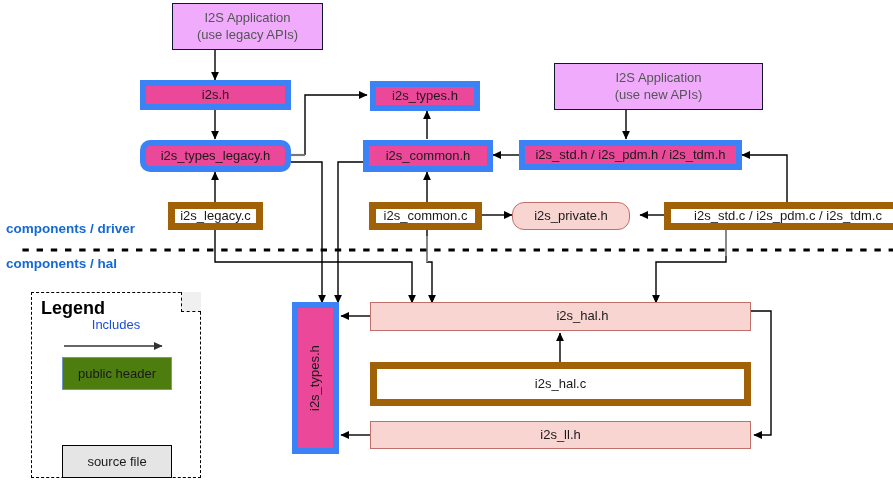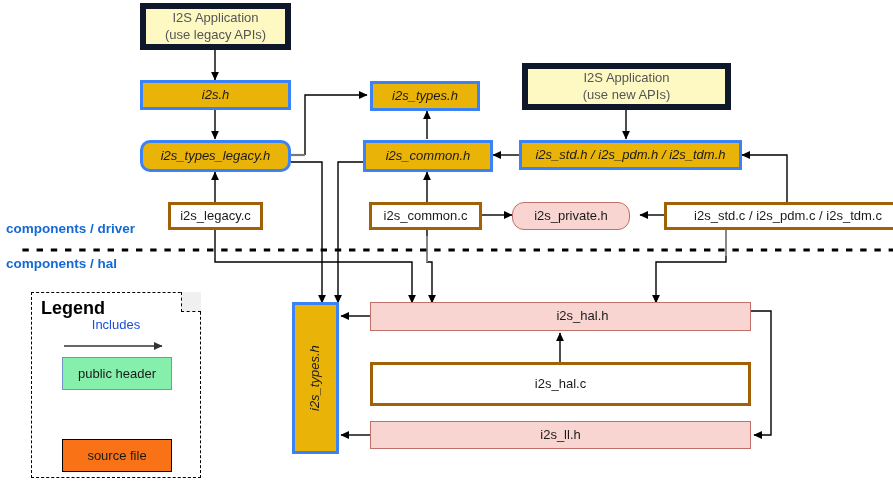--- a/index.html
+++ b/index.html
@@ -28,36 +28,36 @@
     justify-content:center;
     text-align:center;
     font-size:13px;
     color:#1a1a1a;
     line-height:1.25;
     border:1px solid #444444;
     background:#ffffff;
     white-space:pre-line;
   }
   .node.pub{
-    background:#eab308;
-    border:3px solid #3b82f6;
-    font-style:italic;
+    background:#ec4899;
+    border:6px solid #3b82f6;
   }
   .node.priv{
     background:#f9d5d2;
     border:1px solid #c06f6a;
   }
   .node.src{
     background:#ffffff;
-    border:3px solid #a16207;
+    border:7px solid #a16207;
   }
   .node.app{
-    background:#fef9c3;
-    border:6px solid #0f172a;
+    background:#f0abfc;
+    border:1px solid #0f172a;
     color:#555555;
+    margin-left:32px;
   }
   .node.vertical{
     writing-mode:vertical-rl;
     transform:rotate(180deg);
   }
   .zone-label{
     position:absolute;
     font-size:13.5px;
     font-weight:bold;
     color:#1569d4;
@@ -102,23 +102,23 @@
     position:absolute;
     left:30px;
     width:110px; height:33px;
     box-sizing:border-box;
     display:flex;
     align-items:center;
     justify-content:center;
     font-size:13px;
     color:#1a1a1a;
   }
-  #legend-public{ top:64px;  background:#86efac; border:1px solid #7093c8; }
+  #legend-public{ top:64px;  background:#4d7c0f; border:1px solid #7093c8; }
   #legend-private{ top:110px; background:#f9d5d2; border:1px solid #c06f6a; }
-  #legend-source{ top:146px; background:#f97316; border:1px solid #000000; }
+  #legend-source{ top:152px; background:#e5e5e5; border:1px solid #000000; }
 </style>
 </head>
 <body>
 
 <div id="canvas">
 
   <svg id="svg-layer" viewBox="0 0 893 482" xmlns="http://www.w3.org/2000/svg">
     <defs>
       <marker id="ah" markerWidth="9" markerHeight="9" refX="8" refY="4.5" orient="auto" markerUnits="userSpaceOnUse">
         <path d="M0,0.6 L8.6,4.5 L0,8.4 z" fill="#000000"></path>

